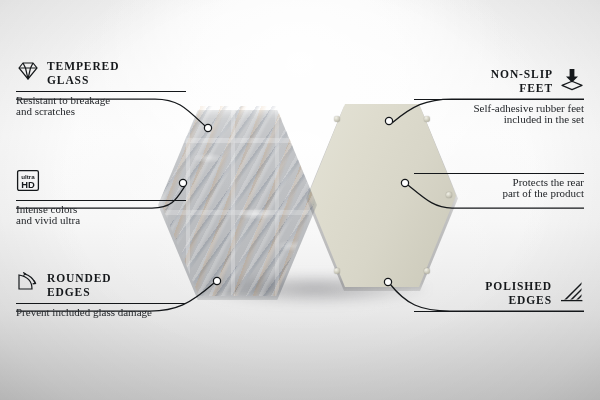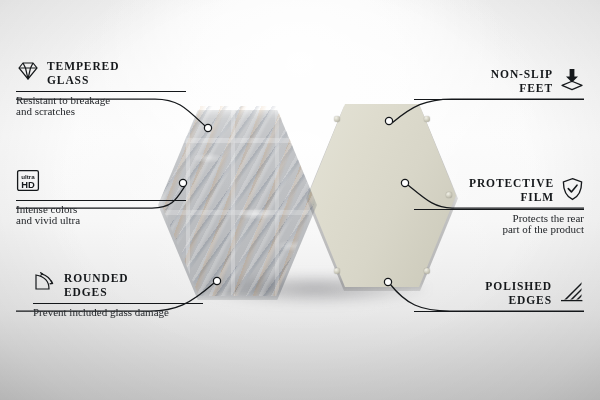--- a/index.html
+++ b/index.html
@@ -172,21 +172,21 @@
         </svg>
       </span>
     </div>
     <div class="rule" style="width:170px;"></div>
     <div class="desc">
       <span>Intense colors</span><br>
       <span>and vivid ultra</span>
     </div>
   </div>
 
-  <div class="callout" style="left:33px;top:272px;width:170px;">
+  <div class="callout" style="left:16px;top:272px;width:170px;">
     <div class="head">
       <span class="ico">
         <svg width="24" height="22" viewBox="0 0 24 22" fill="none" stroke="#15181b" stroke-width="1.2">
           <path d="M3,3 L3,17 L16,17 C16,9.5 11.2,4.4 3,3 Z"></path>
           <path d="M8.5,1.8 C13.2,3.2 17.2,6.6 19.2,11"></path>
           <path d="M7.2,0.4 L9.4,1.9 L7.4,3.6"></path>
           <path d="M18.2,8.6 L19.5,11.4 L16.6,11.8"></path>
         </svg>
       </span>
       <span class="title">
@@ -207,35 +207,27 @@
         <span>FEET</span>
       </span>
       <span class="ico">
         <svg width="24" height="23" viewBox="0 0 24 23">
           <path d="M9.6,1 L14.4,1 L14.4,8.4 L18,8.4 L12,14.4 L6,8.4 L9.6,8.4 Z" fill="#15181b"></path>
           <path d="M12,13.2 L22,17.4 L12,21.6 L2,17.4 Z" fill="none" stroke="#15181b" stroke-width="1.2" stroke-linejoin="round"></path>
         </svg>
       </span>
     </div>
     <div class="rule" style="width:170px;"></div>
+    <div class="desc right">
+      <span>Self-adhesive rubber feet</span><br>
+      <span>included in the set</span>
+    </div>
   </div>
 
   <div class="callout" style="left:414px;top:169px;width:170px;">
-    <div class="head right">
-      <span class="title right">
-        <span>PROTECTIVE</span><br>
-        <span>FILM</span>
-      </span>
-      <span class="ico">
-        <svg width="23" height="24" viewBox="0 0 23 24" fill="none" stroke="#15181b" stroke-width="1.35">
-          <path d="M11.5,1.6 L20.6,4.9 C20.6,13.6 17.6,19.4 11.5,22.4 C5.4,19.4 2.4,13.6 2.4,4.9 Z"></path>
-          <path d="M7.3,11.6 L10.4,14.9 L16,8.2" stroke-width="1.6" stroke-linecap="round" stroke-linejoin="round"></path>
-        </svg>
-      </span>
-    </div>
     <div class="rule" style="width:170px;"></div>
     <div class="desc right">
       <span>Protects the rear</span><br>
       <span>part of the product</span>
     </div>
   </div>
 
   <div class="callout" style="left:414px;top:272px;width:170px;">
     <div class="head right">
       <span class="title right">

